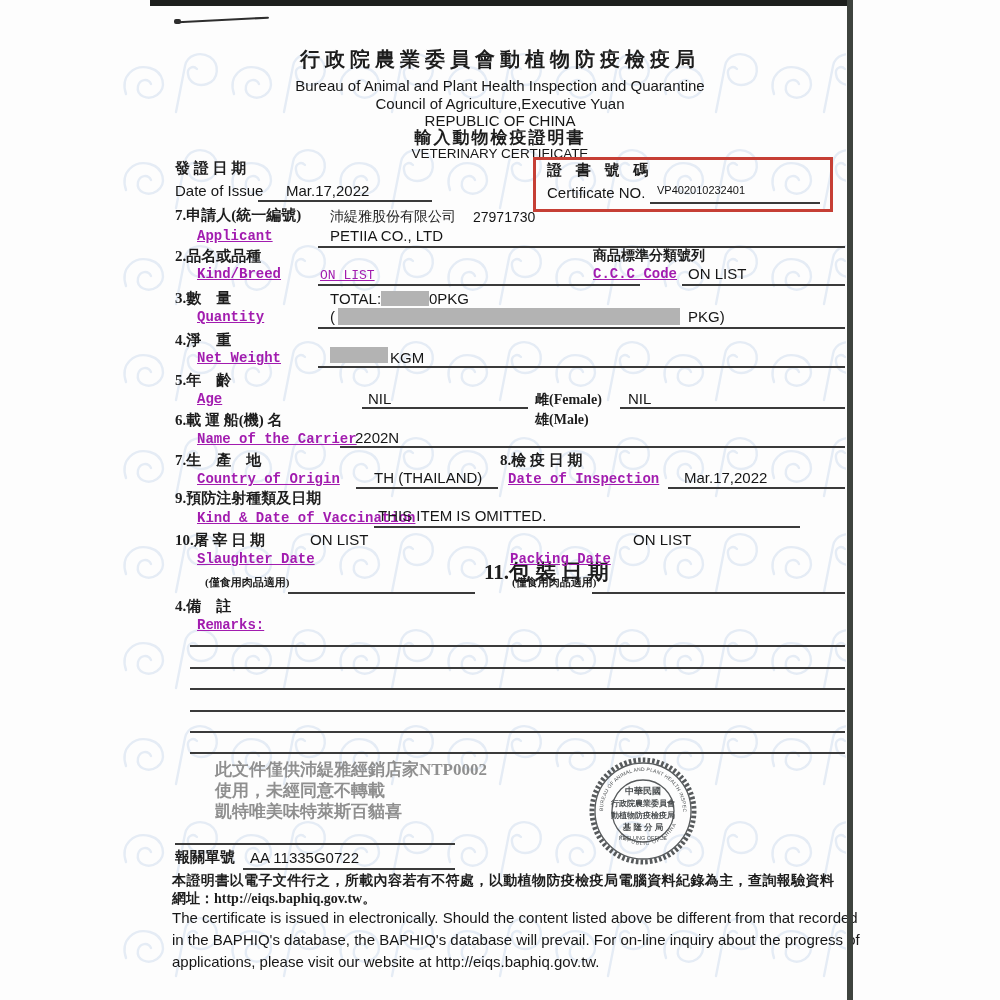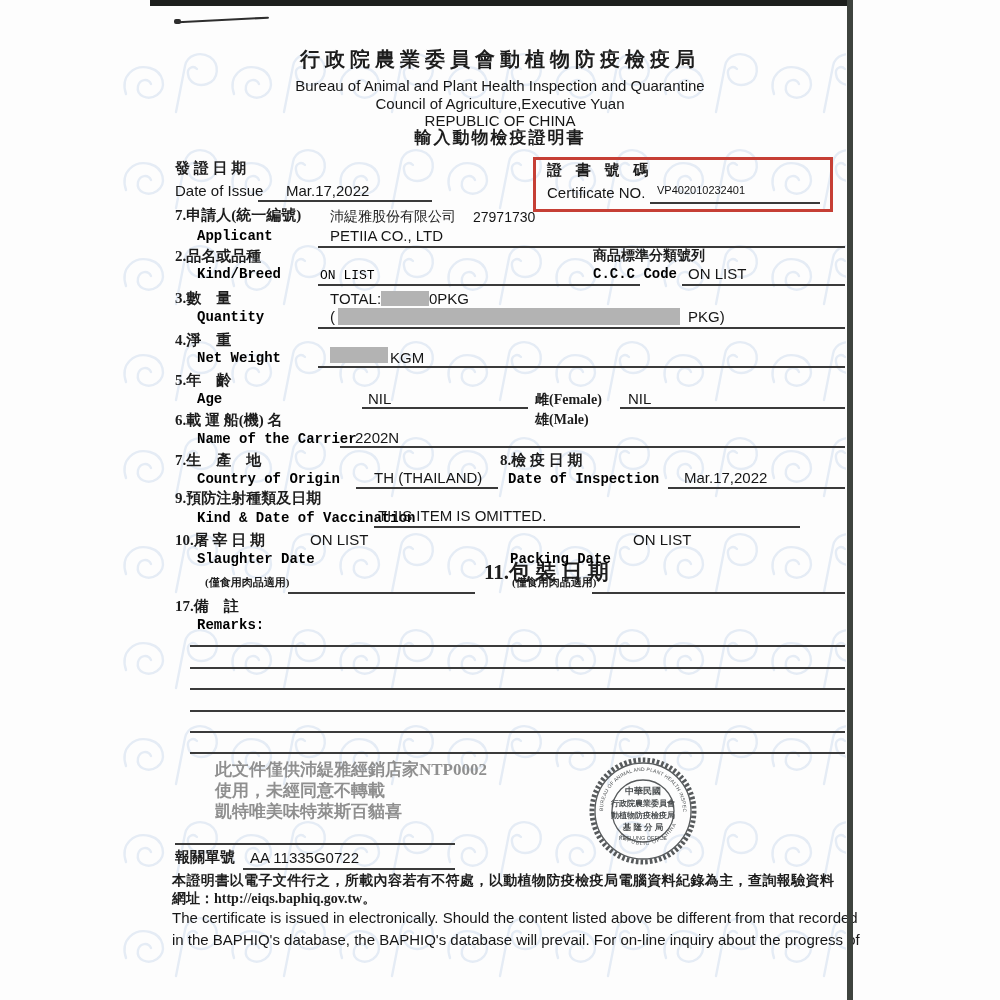--- a/index.html
+++ b/index.html
@@ -2,21 +2,21 @@
 <html><head>
 <meta charset="utf-8">
 <style>
   html,body{margin:0;padding:0;}
   body{background:#ffffff;}
   .page{position:relative;width:1000px;height:1000px;background:#fdfdfd;overflow:hidden;
         font-family:"Liberation Sans",sans-serif;color:#1f1f1f;}
   .pos{position:absolute;white-space:nowrap;line-height:1.15;}
   .zh{font-family:"Liberation Serif","DejaVu Serif",serif;font-weight:bold;color:#1d1d1d;}
   .zhr{font-family:"Liberation Serif","DejaVu Serif",serif;font-weight:500;color:#222;}
-  .mono{font-family:"Liberation Mono","DejaVu Sans Mono",monospace;font-weight:600;color:#000000;}
+  .mono{font-family:"Liberation Mono","DejaVu Sans Mono",monospace;font-weight:600;color:#a21caf;text-decoration:underline;}
   .sans{font-family:"Liberation Sans","DejaVu Sans",sans-serif;color:#161616;}
   .rule{position:absolute;background:#3a3a3a;height:2px;z-index:2;}
   .redact{position:absolute;background:#b3b3b3;z-index:3;}
   .center{left:150px;width:700px;text-align:center;}
   .gray{color:#8f8f8f;}
   .wm{position:absolute;left:120px;top:28px;z-index:0;}
   .ct{z-index:2;}
   .scan-top{position:absolute;left:150px;top:0;width:700px;height:6px;background:#1d1f1d;z-index:4;}
   .scan-right{position:absolute;left:847px;top:0;width:6px;height:1000px;background:#3e433e;z-index:4;}
   .redbox{position:absolute;left:533px;top:157px;width:294px;height:49px;border:3px solid #c63f35;z-index:3;}
@@ -43,20 +43,21 @@
   <div class="scan-top"></div>
   <div class="scan-right"></div>
   <div class="penmark"></div>
   <div class="penblob"></div>
 
   <div class="pos ct center zh" style="top:48px;font-size:20px;letter-spacing:5px;">行政院農業委員會動植物防疫檢疫局</div>
   <div class="pos ct center sans" style="top:95px;font-size:15px;">Council of Agriculture,Executive Yuan</div>
   <div class="pos ct center sans" style="top:77px;font-size:15px;">Bureau of Animal and Plant Health Inspection and Quarantine</div>
   <div class="pos ct center sans" style="top:112px;font-size:15px;">REPUBLIC OF CHINA</div>
   <div class="pos ct center zh" style="top:128px;font-size:17px;letter-spacing:2px;">輸入動物檢疫證明書</div>
+  <div class="pos ct center sans" style="top:146px;font-size:13.5px;">VETERINARY CERTIFICATE</div>
 
   <div class="pos ct zh" style="left:175px;top:160px;font-size:15px;">發  證  日  期</div>
   <div class="pos ct sans" style="left:175px;top:182px;font-size:15px;">Date of Issue</div>
   <div class="pos ct sans" style="left:286px;top:182px;font-size:15px;">Mar.17,2022</div>
   <div class="rule" style="left:258px;top:200px;width:174px;"></div>
 
   <div class="redbox"></div>
   <div class="pos ct zh" style="left:547px;top:162px;font-size:15px;letter-spacing:5px;">證  書  號  碼</div>
   <div class="pos ct sans" style="left:547px;top:184px;font-size:15px;">Certificate NO.</div>
   <div class="pos ct sans" style="left:657px;top:184px;font-size:11px;">VP402010232401</div>
@@ -126,21 +127,21 @@
   <div class="pos ct sans" style="left:310px;top:531px;font-size:15px;">ON LIST</div>
   <div class="pos ct mono" style="left:197px;top:551px;font-size:14px;">Slaughter Date</div>
   <div class="pos ct zh" style="left:205px;top:576px;font-size:11px;">(僅食用肉品適用)</div>
   <div class="rule" style="left:288px;top:592px;width:187px;height:1.5px;"></div>
   <div class="pos ct zh" style="left:484px;top:532px;font-size:21px;margin-top:28px;">11.包 裝 日 期</div>
   <div class="pos ct sans" style="left:633px;top:531px;font-size:15px;">ON LIST</div>
   <div class="pos ct mono" style="left:510px;top:551px;font-size:14px;">Packing Date</div>
   <div class="pos ct zh" style="left:512px;top:576px;font-size:11px;">(僅食用肉品適用)</div>
   <div class="rule" style="left:592px;top:592px;width:253px;height:1.5px;"></div>
 
-  <div class="pos ct zh" style="left:175px;top:598px;font-size:15px;">17.備　註</div>
+  <div class="pos ct zh" style="left:175px;top:598px;font-size:15px;">4.備　註</div>
   <div class="pos ct mono" style="left:197px;top:617px;font-size:14px;">Remarks:</div>
   <div class="rule" style="left:190px;top:645px;width:655px;"></div>
   <div class="rule" style="left:190px;top:667px;width:655px;"></div>
   <div class="rule" style="left:190px;top:688px;width:655px;"></div>
   <div class="rule" style="left:190px;top:710px;width:655px;"></div>
   <div class="rule" style="left:190px;top:731px;width:655px;"></div>
   <div class="rule" style="left:190px;top:752px;width:655px;"></div>
 
   <div class="pos ct zh gray" style="left:215px;top:760px;font-size:17px;font-weight:600;">此文件僅供沛緹雅經銷店家NTP0002</div>
   <div class="pos ct zh gray" style="left:215px;top:781px;font-size:17px;font-weight:600;">使用，未經同意不轉載</div>
@@ -171,14 +172,15 @@
 
   <div class="rule" style="left:175px;top:843px;width:280px;"></div>
   <div class="pos ct zh" style="left:175px;top:849px;font-size:15px;">報關單號</div>
   <div class="pos ct sans" style="left:250px;top:849px;font-size:15px;">AA  11335G0722</div>
   <div class="rule" style="left:243px;top:868px;width:212px;height:1.5px;"></div>
 
   <div class="pos ct zh" style="left:172px;top:873px;font-size:14px;letter-spacing:0.4px;">本證明書以電子文件行之，所載內容若有不符處，以動植物防疫檢疫局電腦資料紀錄為主，查詢報驗資料</div>
   <div class="pos ct zh" style="left:172px;top:891px;font-size:14px;">網址：http://eiqs.baphiq.gov.tw。</div>
   <div class="pos ct sans" style="left:172px;top:909px;font-size:15px;">The certificate is issued in electronically. Should the content listed above be different from that recorded</div>
   <div class="pos ct sans" style="left:172px;top:931px;font-size:15px;">in the BAPHIQ's database, the BAPHIQ's database will prevail. For on-line inquiry about the progress of</div>
+  <div class="pos ct sans" style="left:172px;top:953px;font-size:15px;">applications, please visit our website at http://eiqs.baphiq.gov.tw.</div>
 
 </div>
 
 </body></html>

